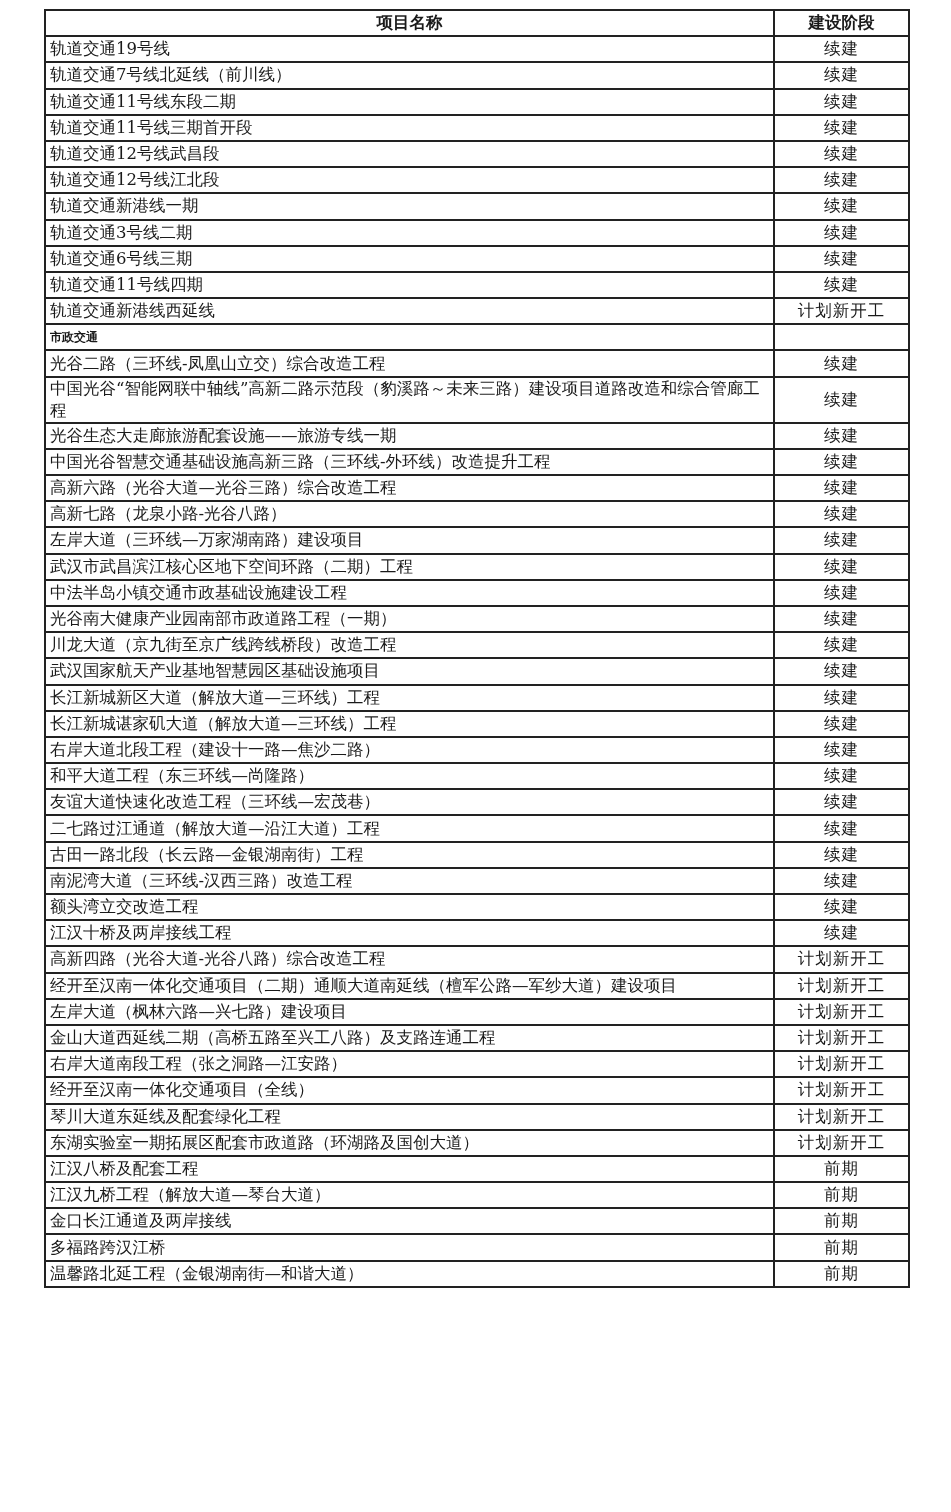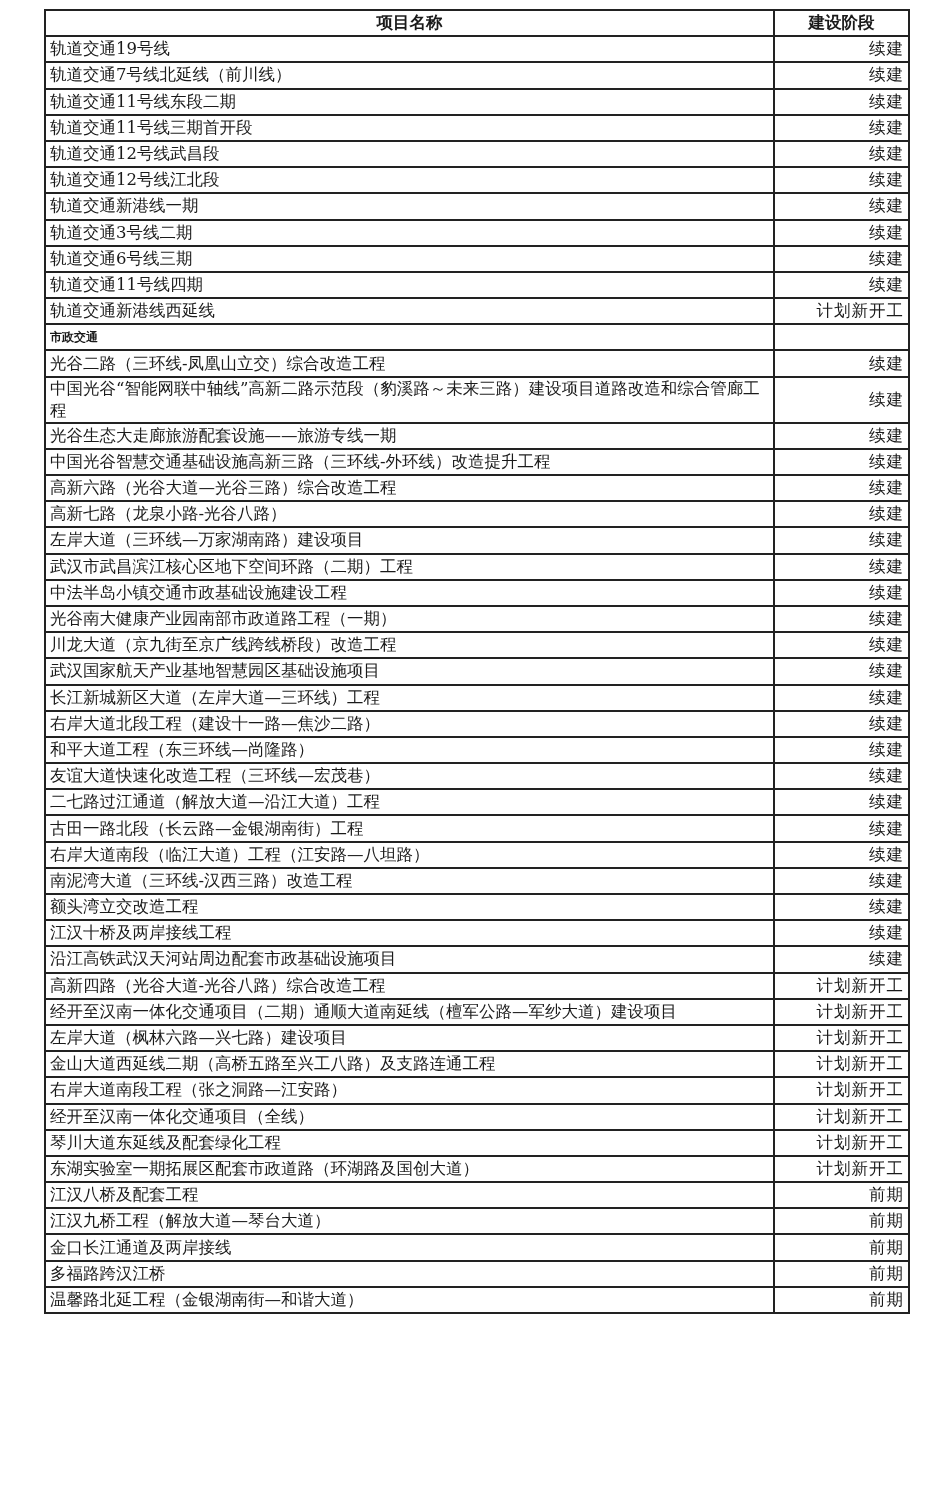--- a/index.html
+++ b/index.html
@@ -39,21 +39,21 @@
     col.c-name { width: 729px; }
     col.c-stage { width: 135px; }
     th {
       font-family: "DejaVu Sans", "Liberation Sans", sans-serif;
       font-weight: bold;
       font-size: 16px;
       text-align: center;
       height: 25px;
     }
     td.stage {
-      text-align: right;
+      text-align: center;
       letter-spacing: 1px;
     }
     tr.section td.name {
       font-family: "DejaVu Sans", "Liberation Sans", sans-serif;
       font-weight: bold;
       font-size: 12px;
     }
     tr.double td {
       height: 44px;
       line-height: 22px;
@@ -169,21 +169,25 @@
   </tr>
         <tr>
     <td class="name">川龙大道（京九街至京广线跨线桥段）改造工程</td>
     <td class="stage">续建</td>
   </tr>
         <tr>
     <td class="name">武汉国家航天产业基地智慧园区基础设施项目</td>
     <td class="stage">续建</td>
   </tr>
         <tr>
-    <td class="name">长江新城新区大道（左岸大道—三环线）工程</td>
+    <td class="name">长江新城新区大道（解放大道—三环线）工程</td>
+    <td class="stage">续建</td>
+  </tr>
+        <tr>
+    <td class="name">长江新城谌家矶大道（解放大道—三环线）工程</td>
     <td class="stage">续建</td>
   </tr>
         <tr>
     <td class="name">右岸大道北段工程（建设十一路—焦沙二路）</td>
     <td class="stage">续建</td>
   </tr>
         <tr>
     <td class="name">和平大道工程（东三环线—尚隆路）</td>
     <td class="stage">续建</td>
   </tr>
@@ -193,37 +197,29 @@
   </tr>
         <tr>
     <td class="name">二七路过江通道（解放大道—沿江大道）工程</td>
     <td class="stage">续建</td>
   </tr>
         <tr>
     <td class="name">古田一路北段（长云路—金银湖南街）工程</td>
     <td class="stage">续建</td>
   </tr>
         <tr>
-    <td class="name">右岸大道南段（临江大道）工程（江安路—八坦路）</td>
-    <td class="stage">续建</td>
-  </tr>
-        <tr>
     <td class="name">南泥湾大道（三环线-汉西三路）改造工程</td>
     <td class="stage">续建</td>
   </tr>
         <tr>
     <td class="name">额头湾立交改造工程</td>
     <td class="stage">续建</td>
   </tr>
         <tr>
     <td class="name">江汉十桥及两岸接线工程</td>
-    <td class="stage">续建</td>
-  </tr>
-        <tr>
-    <td class="name">沿江高铁武汉天河站周边配套市政基础设施项目</td>
     <td class="stage">续建</td>
   </tr>
         <tr>
     <td class="name">高新四路（光谷大道-光谷八路）综合改造工程</td>
     <td class="stage">计划新开工</td>
   </tr>
         <tr>
     <td class="name">经开至汉南一体化交通项目（二期）通顺大道南延线（檀军公路—军纱大道）建设项目</td>
     <td class="stage">计划新开工</td>
   </tr>

